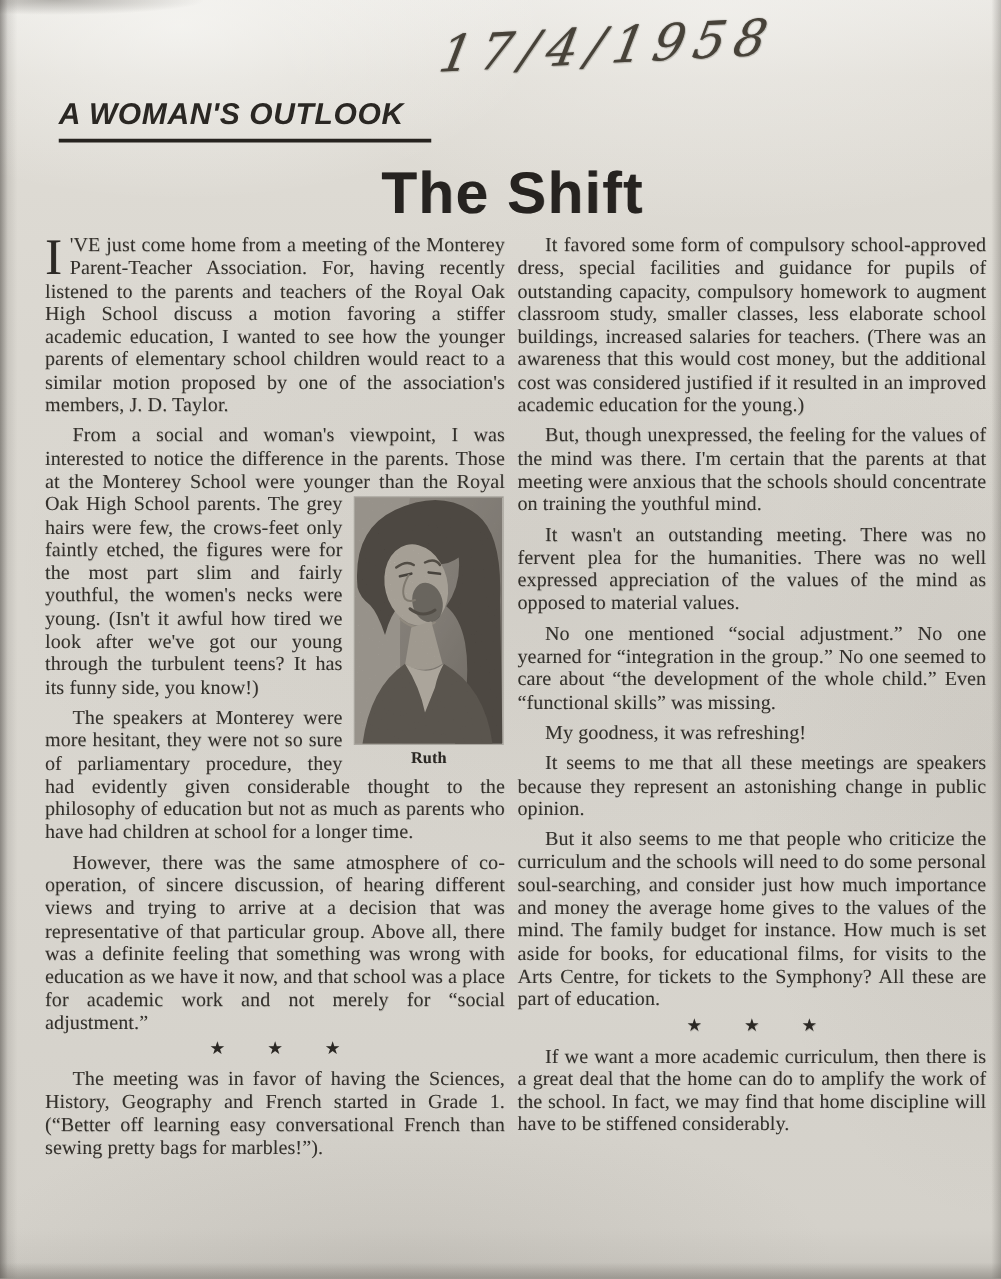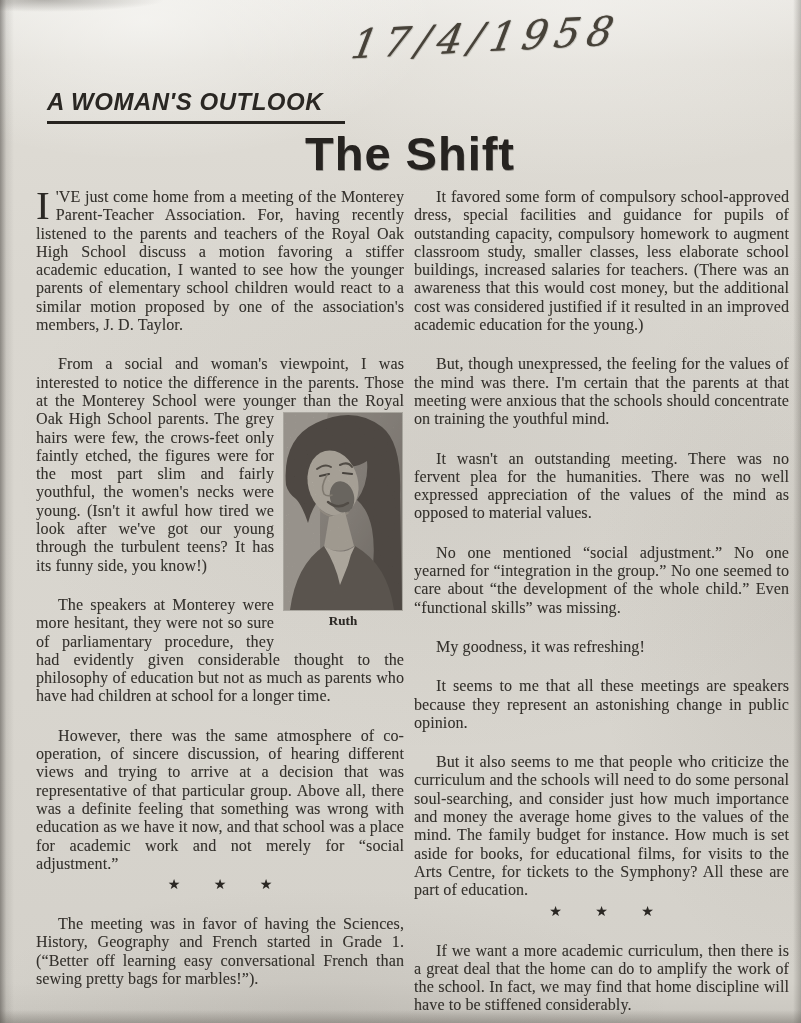--- a/index.html
+++ b/index.html
@@ -28,21 +28,21 @@
 
   .handwritten-date {
     position:absolute; left:352px; top:14px; width:280px;
     font-family:"DejaVu Serif", serif; font-style:italic;
     font-size:40px; letter-spacing:7px; color:#474239;
     transform:rotate(-3deg) skewX(-14deg);
     text-shadow:0 0 1px rgba(70,66,57,0.7), 1px 1px 0 rgba(70,66,57,0.15);
     white-space:nowrap;
   }
 
-  .masthead { position:absolute; top:88px; left:0; width:801px;
+  .masthead { position:absolute; top:78px; left:0; width:801px;
     display:flex; justify-content:space-between; align-items:flex-end;
     padding:0 11px 0 47px; box-sizing:border-box;
     font-family:"Liberation Sans", sans-serif; }
   .column-header {
     font-style:italic; font-weight:700; font-size:24px; letter-spacing:0.5px;
     color:#2a2723; border-bottom:3px solid #26231f; padding:0 22px 5px 0; }
   .byline {
     font-weight:700; font-size:23px; letter-spacing:1px;
     color:#2a2723; border-bottom:3px solid #26231f; padding:0 2px 6px 2px; }
 
@@ -56,21 +56,21 @@
   .columns {
     position:absolute; top:188px; left:0; width:801px; height:830px;
     box-sizing:border-box; padding:0 12px 0 36px;
     display:grid; grid-template-columns:368px 375px; column-gap:10px;
     overflow:hidden;
   }
   .col { font-size:16px; line-height:18.3px; text-align:justify;
     letter-spacing:0.1px; color:#34312c;
     text-shadow:0.3px 0.3px 0 rgba(52,49,44,0.25); }
   .col p { margin:0 0 0 0; text-indent:22px; padding:0; }
-  .col p + p { margin-top:21px; }
+  .col p + p { margin-top:6px; }
   .para-first { text-indent:0 !important; }
 
   .dropcap { float:left; font-size:41px; line-height:31px;
     padding:2px 6px 0 0; color:#2c2925; font-family:"Liberation Serif", serif; }
 
   .photobox { float:right; width:122px; margin:3px 0 2px 8px;
     text-indent:0; text-align:center; }
   .photobox svg { display:block; width:118px; height:197px; margin:0 auto;
     box-shadow:0 0 0 1px rgba(90,85,78,0.35); }
   .photo-caption { display:block; font-weight:700; font-size:13px;

